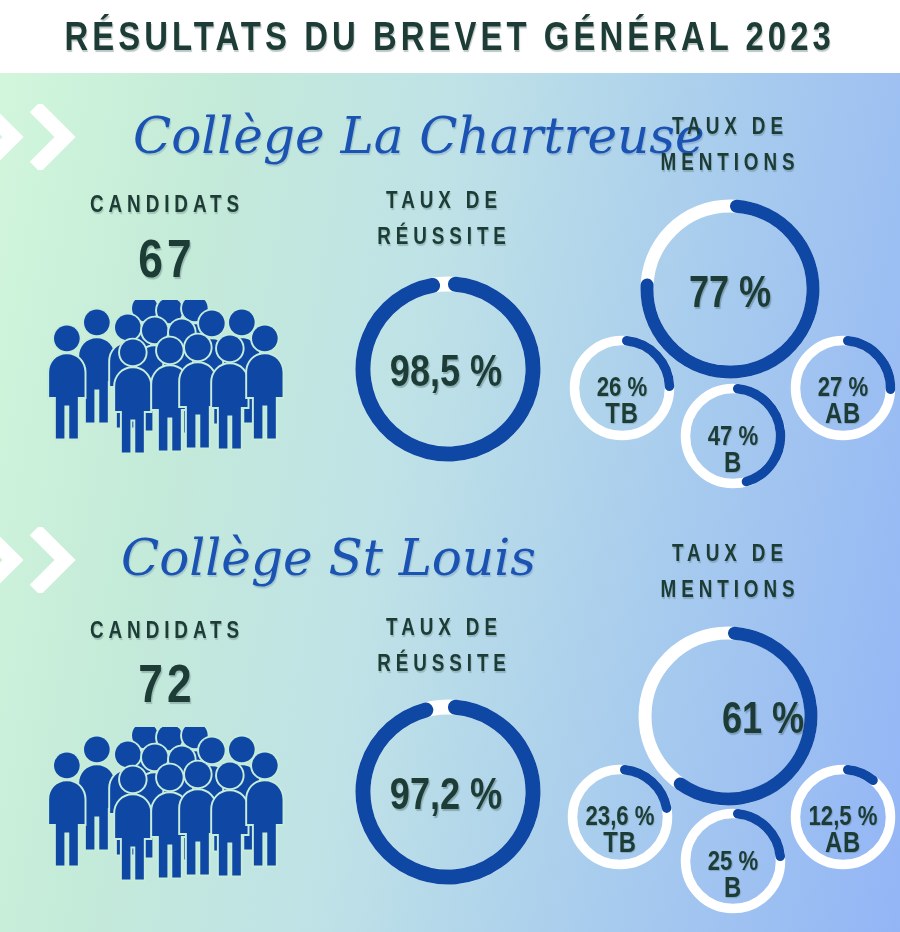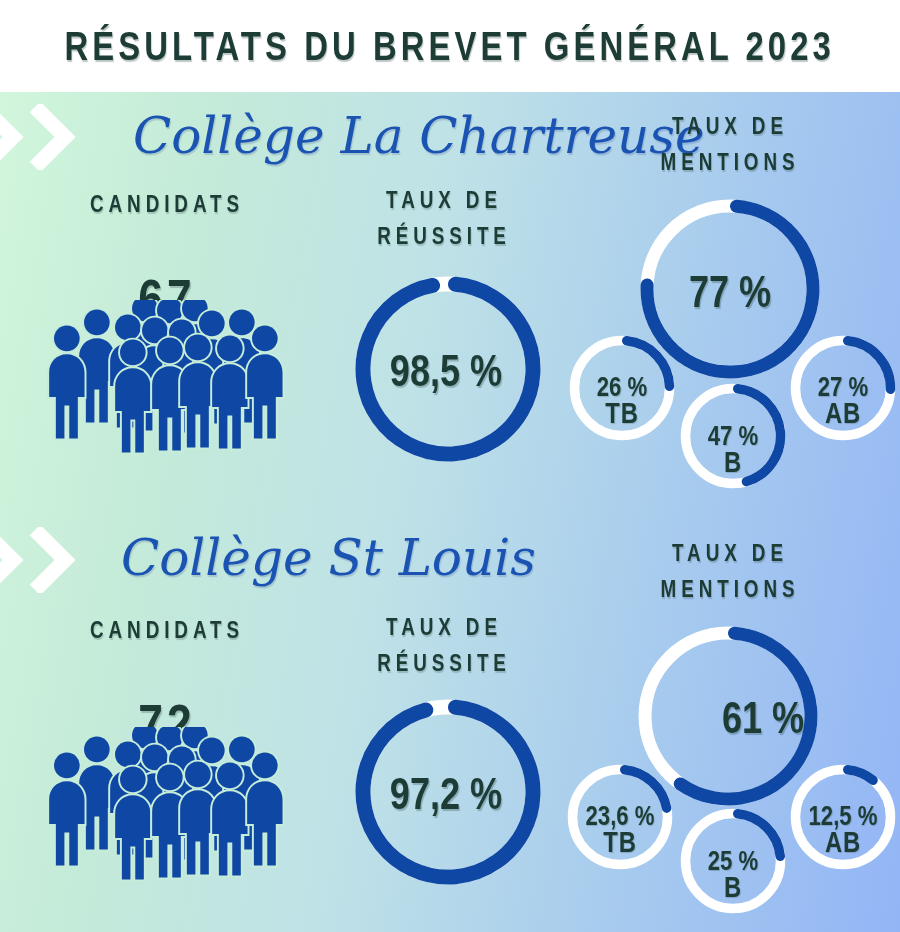--- a/index.html
+++ b/index.html
@@ -8,37 +8,37 @@
     --script:#1b53b3;
     --halo:#c6ecda;
   }
   html,body{margin:0;padding:0;background:#fff;}
   .stage{
     position:relative;width:900px;height:932px;overflow:hidden;
     background:linear-gradient(100deg,#d2f7dc 0%,#c4ead9 22%,#bfe2e7 45%,#a9cded 70%,#93b5f6 100%);
     font-family:"Liberation Sans","DejaVu Sans",sans-serif;
   }
   .topbar{
-    position:absolute;top:0;left:0;right:0;height:92px;background:#ffffff;
+    position:absolute;top:0;left:0;right:0;height:73px;background:#ffffff;
     display:flex;align-items:center;justify-content:center;
   }
   .title{
     font-weight:bold;font-size:40px;letter-spacing:5px;color:var(--teal);
     text-shadow:1px 2px 1px rgba(25,55,50,.28);white-space:nowrap;
   }
   .sqz{display:inline-block;transform:scaleX(.82);transform-origin:center;}
   .ctr{
     position:absolute;transform:translate(-50%,-50%);text-align:center;
     white-space:nowrap;color:var(--teal);
   }
   .label{font-size:23px;font-weight:bold;letter-spacing:6px;line-height:36px;
     text-shadow:1px 1.5px 1px rgba(25,55,50,.22);}
   .two .sqz{display:block;}
   .count{font-size:54px;font-weight:bold;letter-spacing:5px;
-    text-shadow:1.5px 2px 1px rgba(25,55,50,.25);margin-top:40px;}
+    text-shadow:1.5px 2px 1px rgba(25,55,50,.25);}
   .script{
     position:absolute;transform:translateY(-50%);white-space:nowrap;
     font-family:"DejaVu Serif",serif;font-style:italic;font-weight:normal;
     font-size:50px;color:var(--script);text-shadow:1px 2px 1px rgba(20,50,120,.18);margin-left:45px;
   }
   .ring{position:absolute;transform:translate(-50%,-50%);line-height:0;}
   .bigval{font-size:44px;font-weight:bold;
     text-shadow:1.5px 2px 1px rgba(25,55,50,.28);}
   .sm{text-shadow:1px 1.5px 1px rgba(25,55,50,.22);margin-top:12px;}
   .sm .v{display:block;font-size:27px;font-weight:bold;line-height:26px;}

